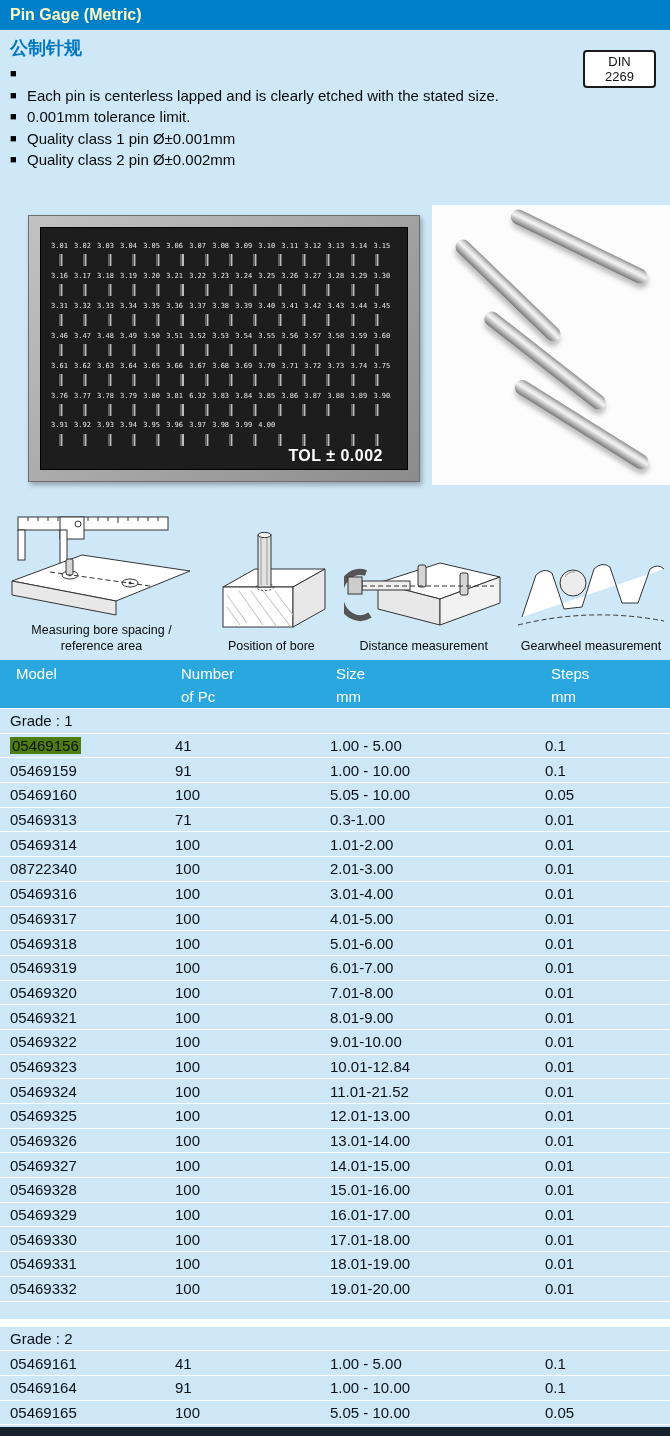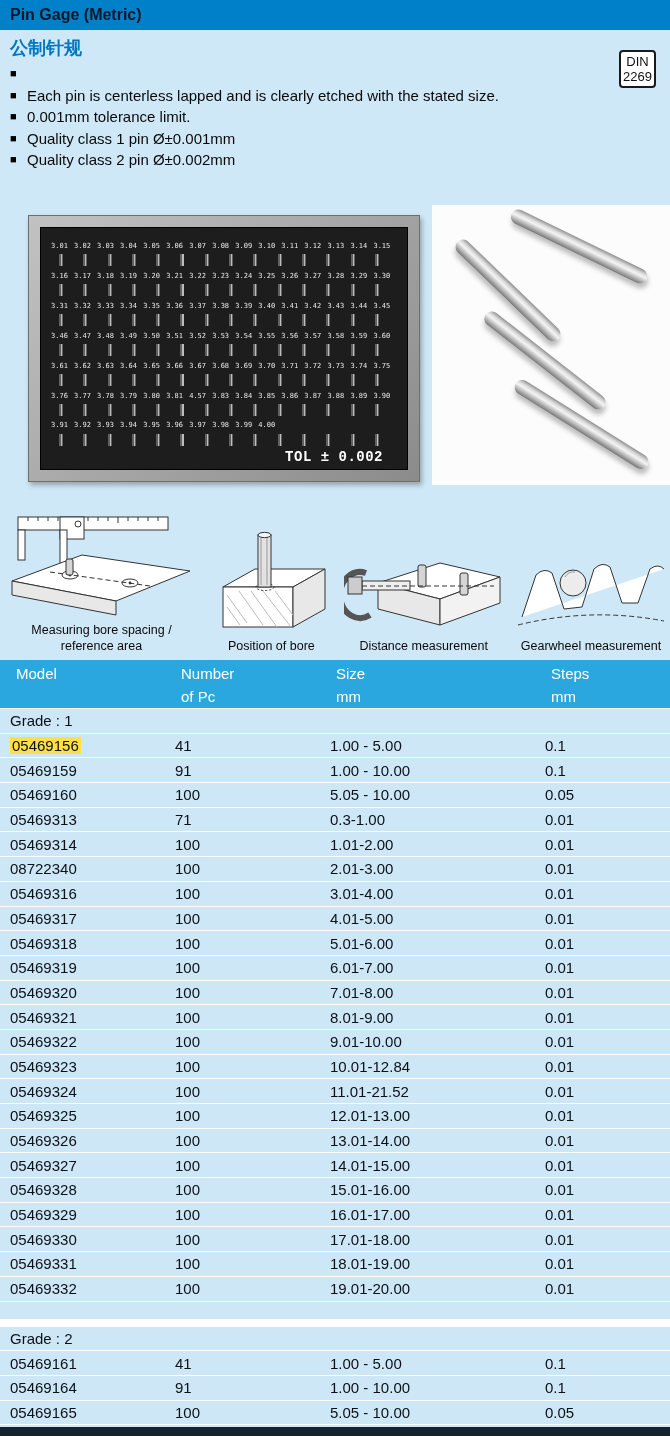--- a/index.html
+++ b/index.html
@@ -3,26 +3,26 @@
 <meta charset="utf-8">
 <style>
   html,body{margin:0;padding:0;}
   .page{
     position:relative;width:670px;height:1436px;overflow:hidden;
     background:#cfe8f7;font-family:"Liberation Sans",sans-serif;color:#0b0f14;
   }
   
   .title-bar{
     position:absolute;top:0;left:0;width:100%;height:30px;background:#0080c8;
-    color:#0f172a;font-size:16px;font-weight:bold;line-height:30px;box-sizing:border-box;padding-left:10px;
+    color:#fef9c3;font-size:16px;font-weight:bold;line-height:30px;box-sizing:border-box;padding-left:10px;
   }
   .cn-title{position:absolute;top:36px;left:10px;font-size:18px;font-weight:bold;color:#0077c0;}
   .din-badge{
     position:absolute;top:50px;right:14px;background:#fff;border:2px solid #1a1a1a;border-radius:4px;
-    padding:2px 2px;text-align:center;font-size:13px;line-height:15px;color:#111;
+    padding:2px 20px;text-align:center;font-size:13px;line-height:15px;color:#111;
   }
   
   .features{position:absolute;top:63px;left:10px;width:580px;}
   .feature{display:flex;font-size:15px;line-height:21.5px;color:#0a0a0a;}
   .feature .bullet{flex:none;width:17px;font-size:11px;line-height:21.5px;color:#000;}
   .feature .ftext{white-space:pre-line;}
   
   .photos{position:absolute;top:205px;left:0;width:670px;height:285px;}
   .case-photo{
     position:absolute;left:28px;top:10px;width:390px;height:265px;
@@ -30,21 +30,21 @@
     box-shadow:2px 3px 5px rgba(0,0,0,.3);
   }
   .case-panel{position:absolute;left:11px;top:11px;right:11px;bottom:11px;background:#1d1d1d;border:1px solid #000;
     display:flex;flex-direction:column;justify-content:space-between;box-sizing:border-box;padding:14px 10px 20px 10px;}
   .case-nums{display:flex;}
   .case-nums span{flex:0 0 6.66%;color:#e9e9e9;font-size:7px;font-family:"DejaVu Sans Mono",monospace;}
   .case-pins{
     height:12px;margin:2px 0 3px 0;opacity:.85;
     background:repeating-linear-gradient(90deg,transparent 0 8px,#6d6d6d 8px 10px,#d9d9d9 10px 11px,#6d6d6d 11px 12px,transparent 12px 24.3px);
   }
-  .tol-label{position:absolute;right:36px;bottom:16px;color:#fff;font-size:14px;font-weight:bold;letter-spacing:.5px;font-family:Liberation Mono, monospace;}
+  .tol-label{position:absolute;right:36px;bottom:16px;color:#fff;font-size:16px;font-weight:bold;letter-spacing:.5px;}
   .pins-photo{position:absolute;left:432px;top:0;width:238px;height:280px;background:#fcfcfc;}
   .pin{
     position:absolute;width:150px;height:15px;border-radius:8px;
     background:linear-gradient(to bottom,#8f8f8f 0%,#d9d9d9 25%,#f4f4f4 45%,#bcbcbc 70%,#767676 100%);
     box-shadow:3px 4px 5px rgba(0,0,0,.25);
   }
   .pin-1{top:34px;left:72px;transform:rotate(26deg);}
   .pin-2{top:78px;left:6px;transform:rotate(44deg);width:140px;}
   .pin-3{top:148px;left:38px;transform:rotate(38deg);}
   .pin-4{top:212px;left:72px;transform:rotate(32deg);width:155px;}
@@ -61,21 +61,21 @@
   }
   .hcell{padding-left:16px;font-size:15px;line-height:23px;padding-top:2px;}
   .t-row{
     display:grid;grid-template-columns:165px 155px 215px 135px;height:24.7px;box-sizing:border-box;
     background:#cde7f6;border-bottom:1px solid #fff;align-items:center;font-size:15px;color:#0c1118;
   }
   .t-cell{padding-left:10px;white-space:nowrap;overflow:hidden;}
   .grade-row{grid-template-columns:1fr;}
   .blank-row{height:18px;}
   .gap-row{height:7px;background:#fff;}
-  .hl{background:#fde047;padding:8px 2px;}
+  .hl{background:#4d7c0f;padding:8px 2px;}
   
   .footer-bar{position:absolute;left:0;bottom:0;width:100%;height:9px;background:#16222e;}
 </style>
 </head>
 <body>
 
 <div class="page">
 
   <div class="title-bar">Pin Gage (Metric)</div>
 
@@ -201,21 +201,21 @@
             <span>3.75</span>
           </div>
           <div class="case-pins"></div>
           <div class="case-nums">
             <span>3.76</span>
             <span>3.77</span>
             <span>3.78</span>
             <span>3.79</span>
             <span>3.80</span>
             <span>3.81</span>
-            <span>4.57</span>
+            <span>6.32</span>
             <span>3.83</span>
             <span>3.84</span>
             <span>3.85</span>
             <span>3.86</span>
             <span>3.87</span>
             <span>3.88</span>
             <span>3.89</span>
             <span>3.90</span>
           </div>
           <div class="case-pins"></div>

